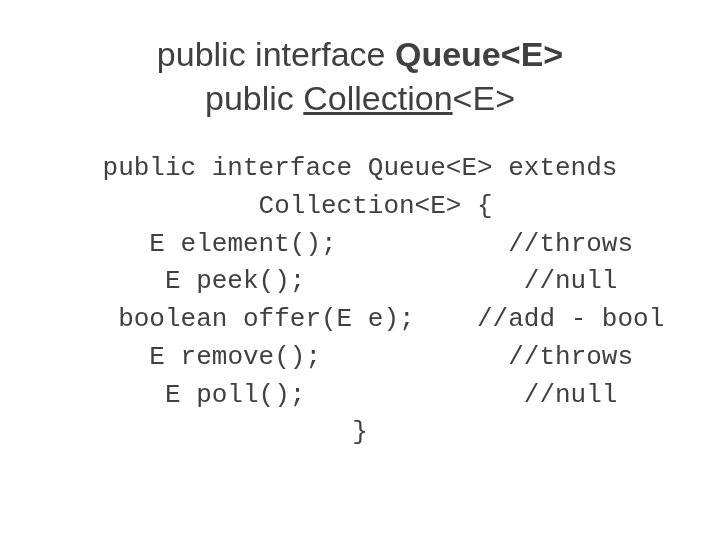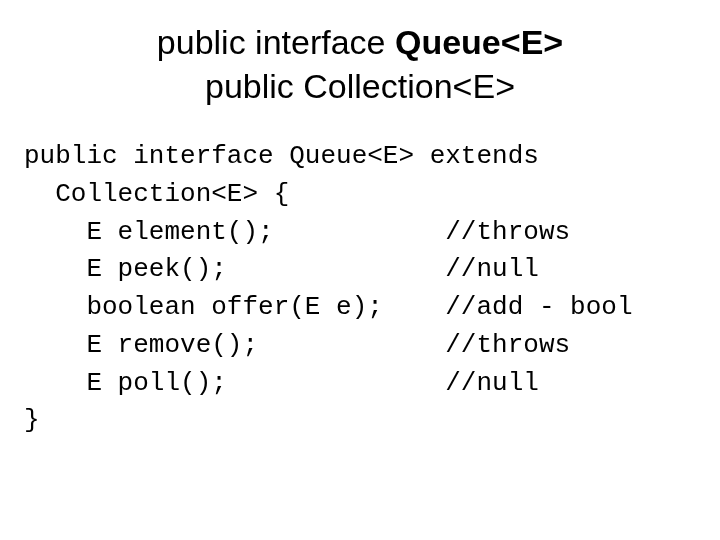--- a/index.html
+++ b/index.html
@@ -7,41 +7,43 @@
     padding: 0;
     width: 720px;
     height: 540px;
     background: #ffffff;
     overflow: hidden;
   }
   .slide {
     width: 720px;
     height: 540px;
     box-sizing: border-box;
-    padding: 16px 24px 0 24px;
+    padding: 28px 24px 0 24px;
     font-family: Arial, "Helvetica Neue", Helvetica, sans-serif;
-    color: #000000;
+    color: #404040;
   }
   .title {
     text-align: center;
     font-size: 34px;
     line-height: 1.3;
     margin: 4px 0 30px 0;
     font-weight: normal;
   }
   .title .bold {
     font-weight: bold;
   }
   .title .underline {
+    text-decoration: underline;
   }
   .code-block {
     font-family: "Courier New", Courier, monospace;
     font-size: 26px;
     white-space: pre;
     line-height: 1.45;
+    text-align: center;
   }
 </style>
 </head>
 <body>
 
 <div class="slide">
 
   <div class="title">
     <span>public interface </span><span class="bold">Queue&lt;E&gt;</span><br>
     <span>public </span><span class="underline">Collection</span><span>&lt;E&gt;</span>

